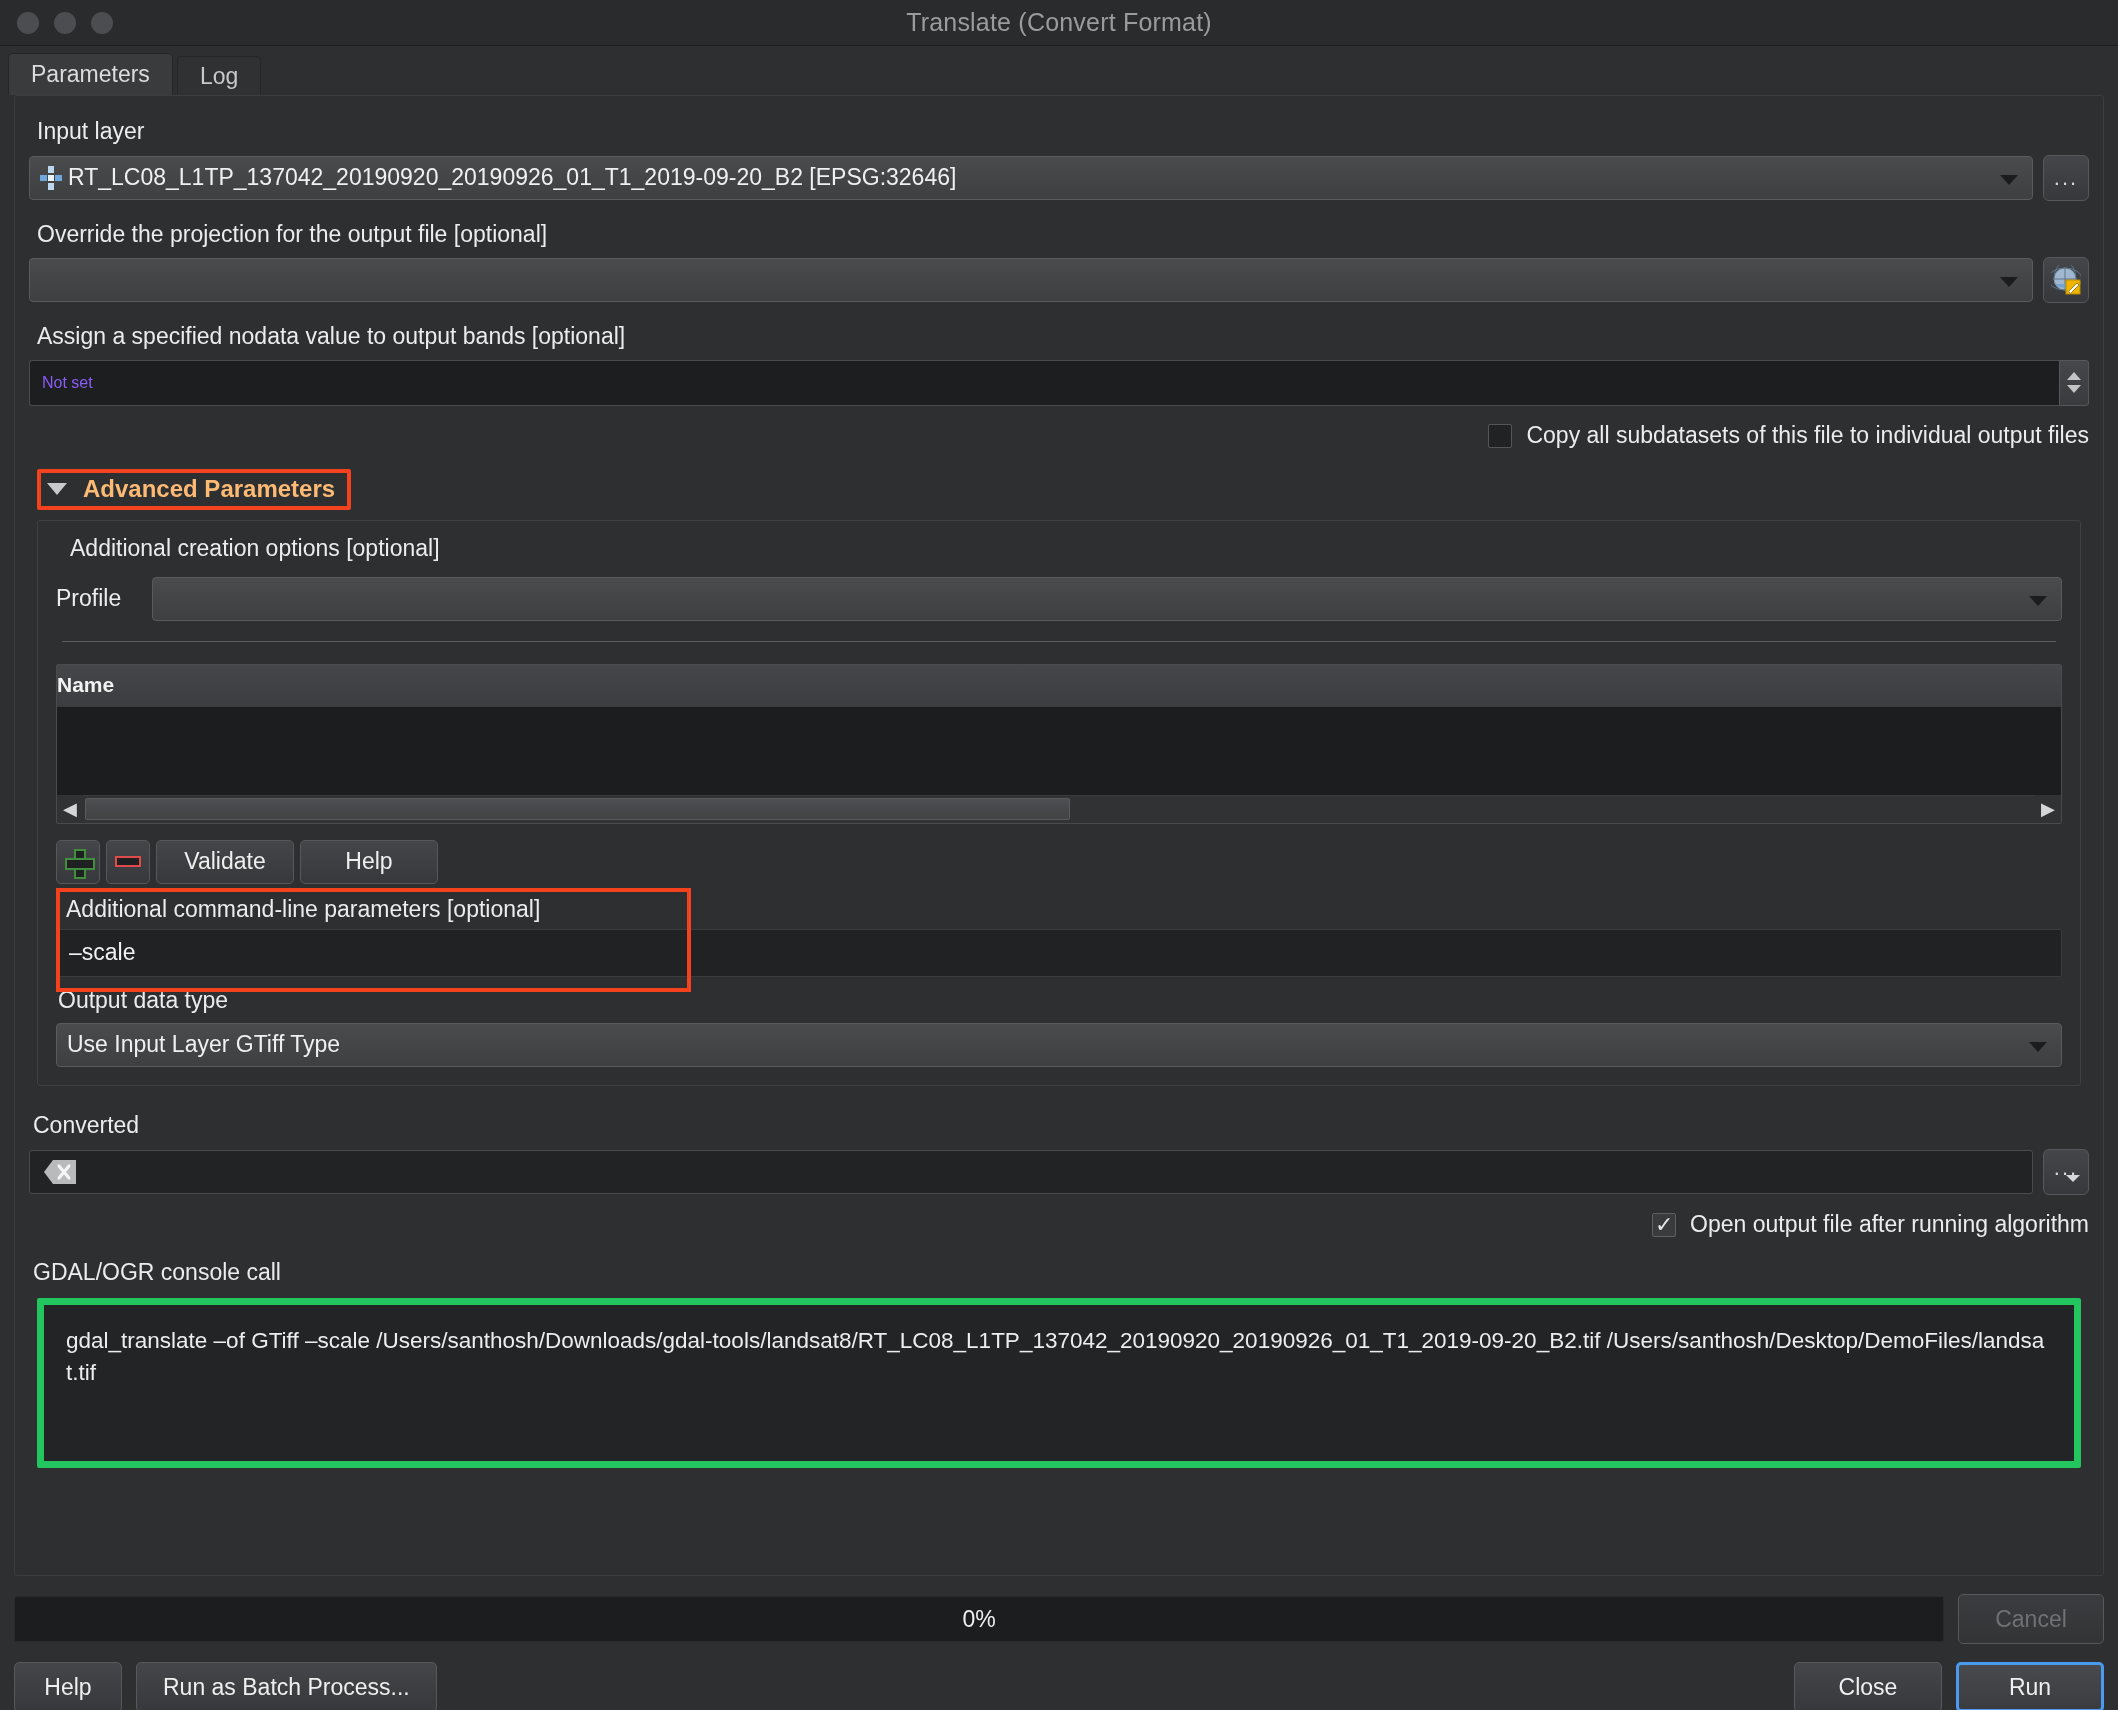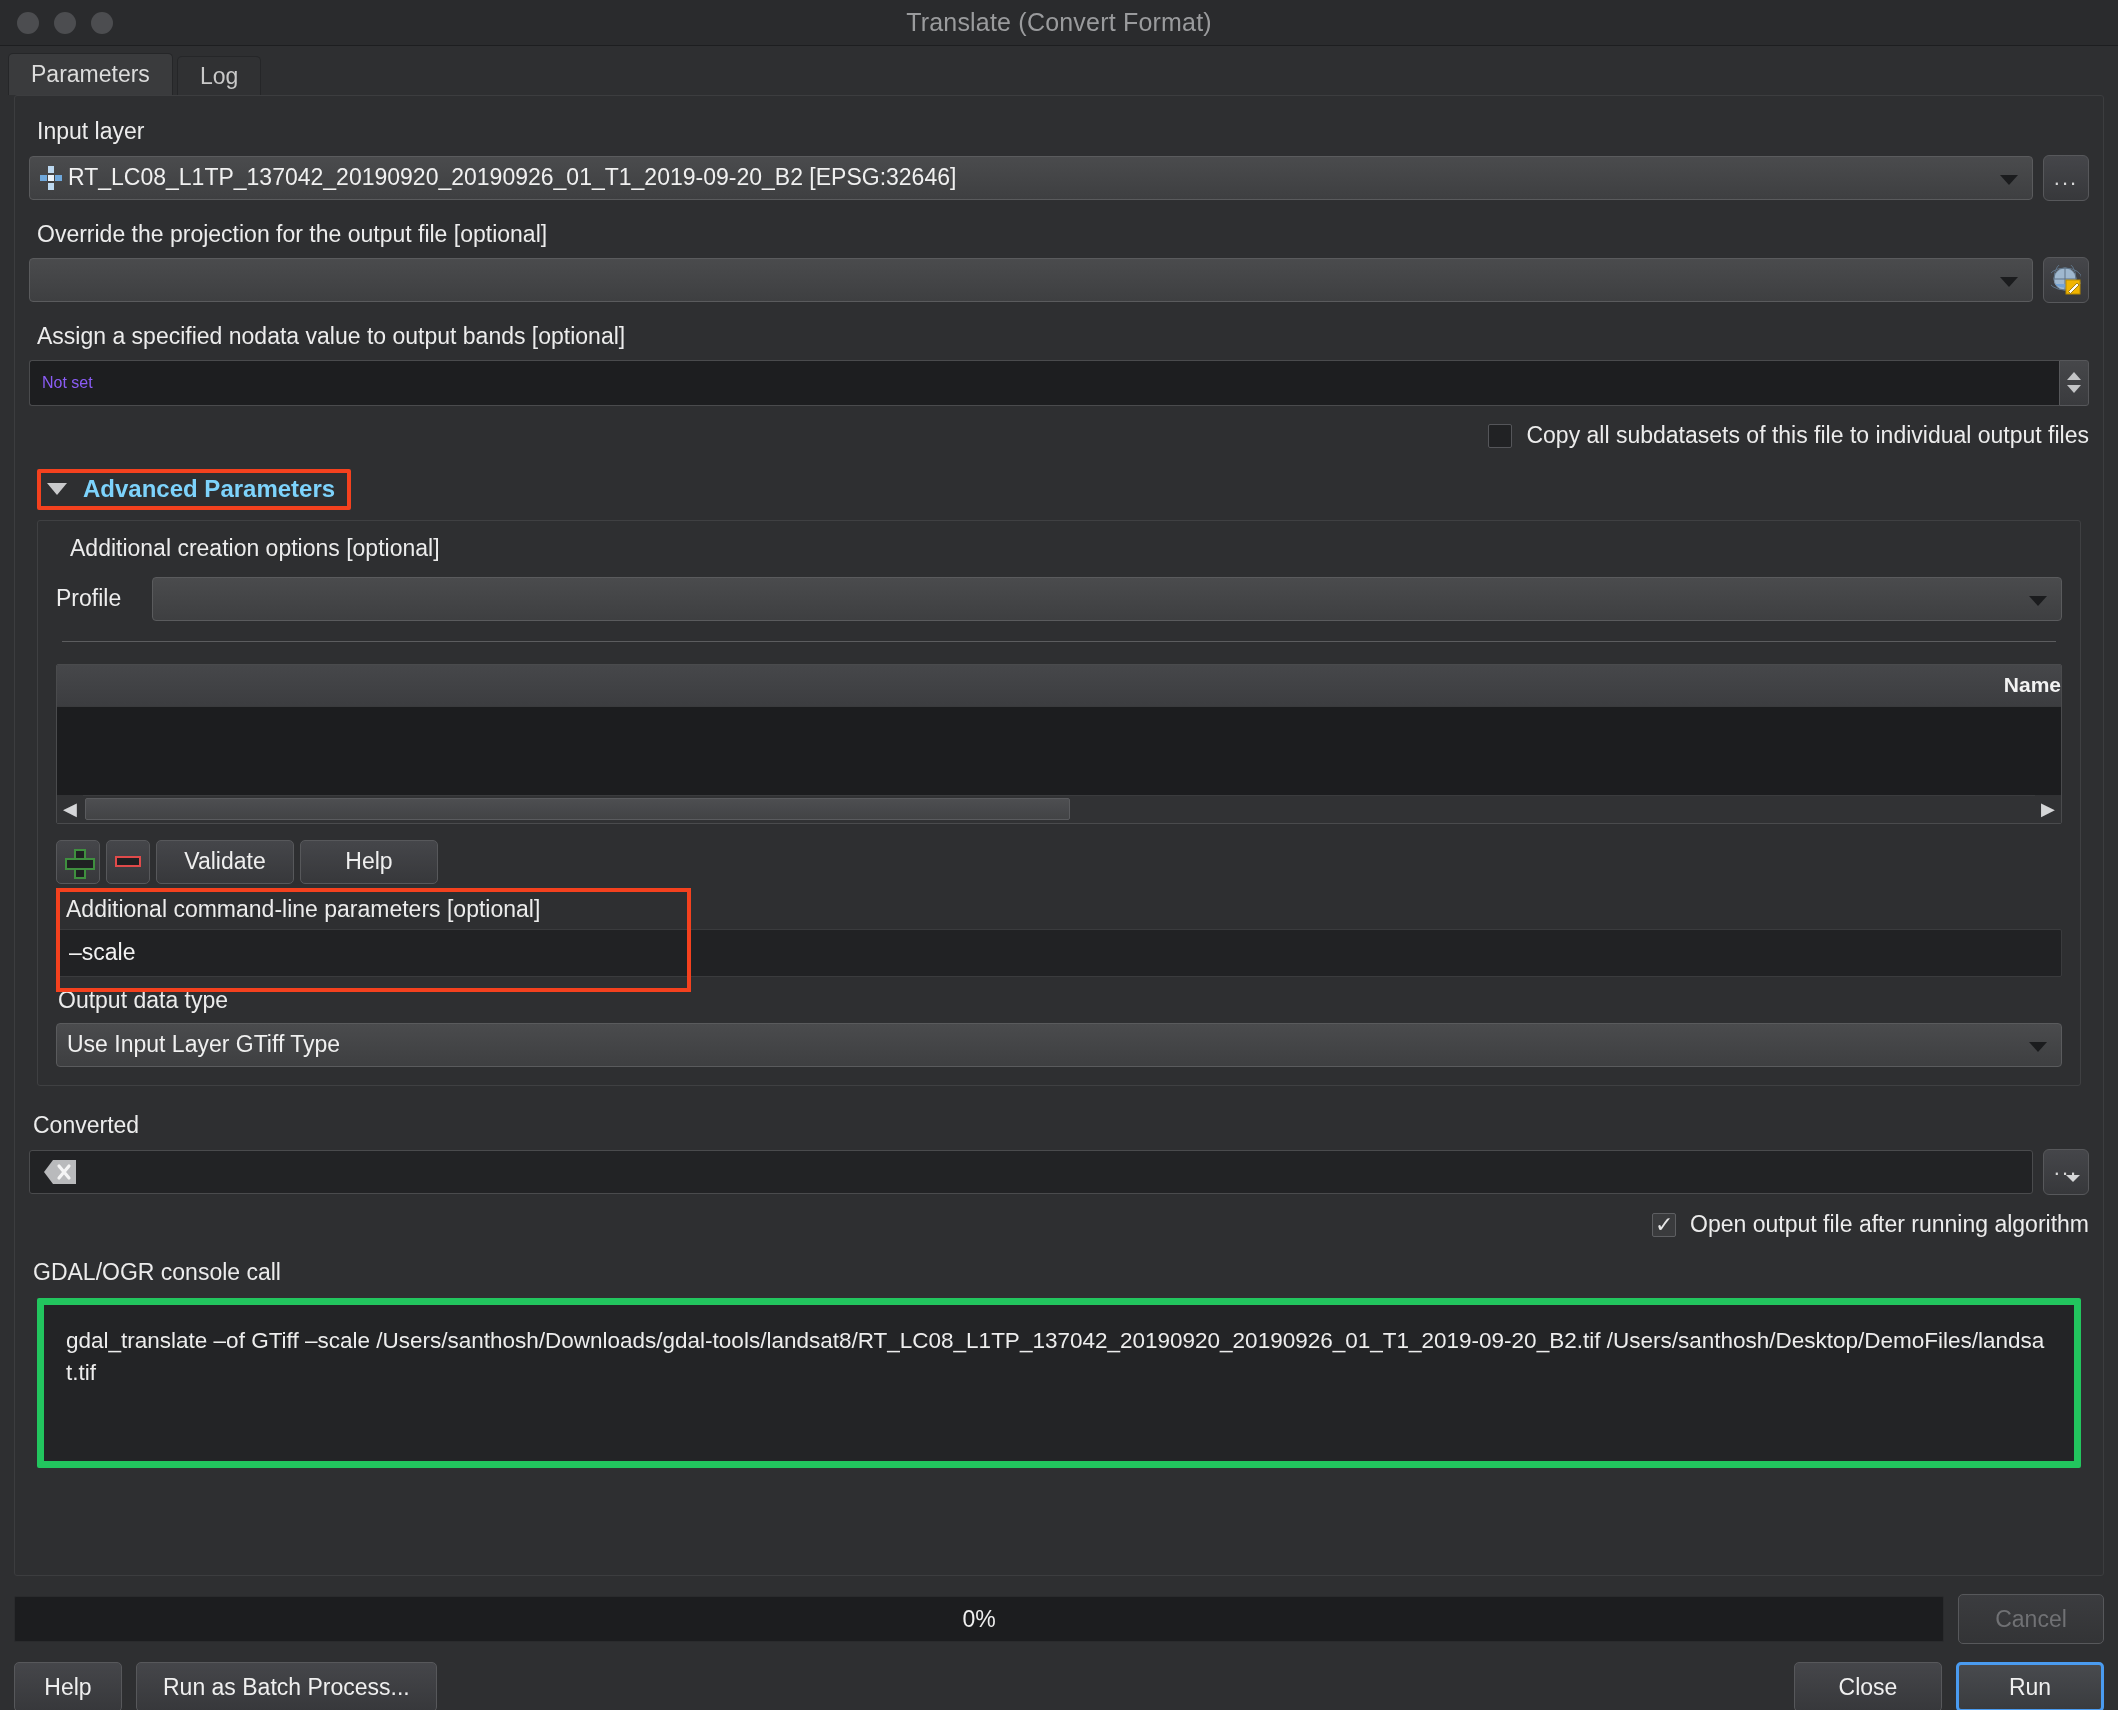--- a/index.html
+++ b/index.html
@@ -132,21 +132,21 @@
     display: flex; align-items: center; justify-content: center;
     font-size: 22px; color: #e7e7e7; line-height: 1;
   }
   .cbox.checked { background: #3a3b3d; border-color: #5e5f62; }
 
   
   .adv-wrap { margin: 20px 0 0 8px; position: relative; display: inline-block; }
   .adv-hdr {
     display: flex; align-items: center; gap: 16px;
     padding: 6px 16px 7px 10px;
-    font-size: 24px; font-weight: bold; color: #7dd3fc;
+    font-size: 24px; font-weight: bold; color: #fdba74;
   }
   .tri-collapse {
     width:0;height:0;
     border-left: 10px solid transparent; border-right: 10px solid transparent;
     border-top: 12px solid #c9cacc;
   }
   .redbox {
     position: absolute; inset: 0;
     border: 4px solid #f4411e; border-radius: 2px;
     pointer-events: none;
@@ -168,21 +168,21 @@
   
   .table {
     margin-top: 22px;
     border: 1px solid #4a4b4d;
     border-radius: 2px;
     overflow: hidden;
   }
   .thead {
     height: 42px; background: linear-gradient(#46474a, #3c3d40);
     border-bottom: 1px solid #3a3b3d;
-    display: flex; align-items: center; justify-content: flex-end;
+    display: flex; align-items: center; justify-content: flex-start;
     font-size: 21px; font-weight: bold; color: #f2f2f2;
   }
   .tbody { height: 88px; background: #1c1d1f; }
   .hscroll {
     height: 28px; background: #313234;
     border-top: 1px solid #3a3b3d;
     display: flex; align-items: center;
   }
   .hs-arrow {
     width: 26px; height: 28px; display:flex; align-items:center; justify-content:center;

